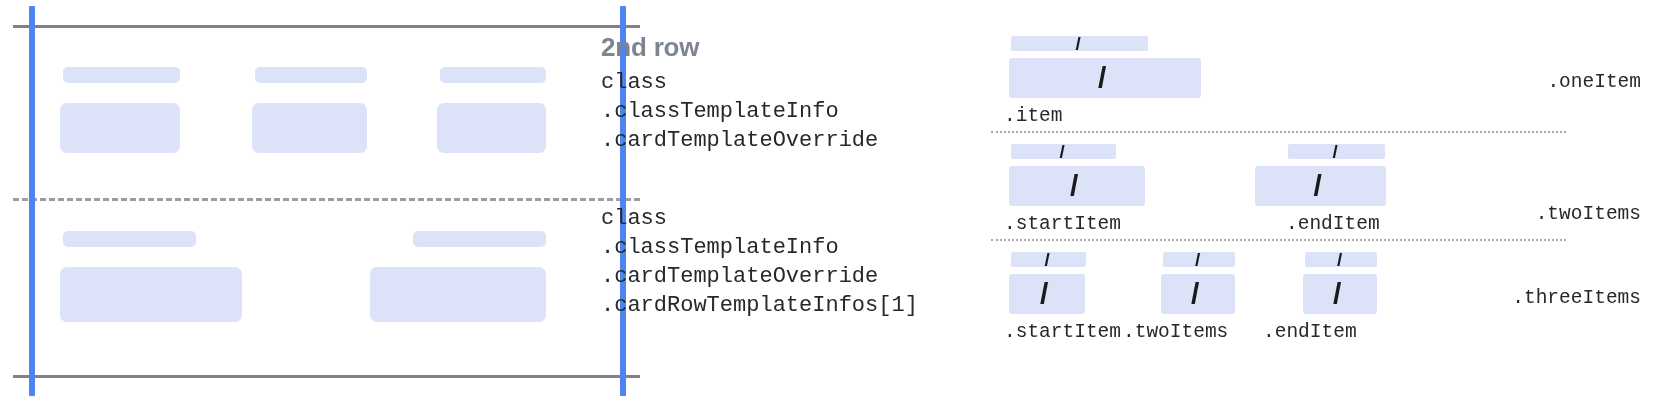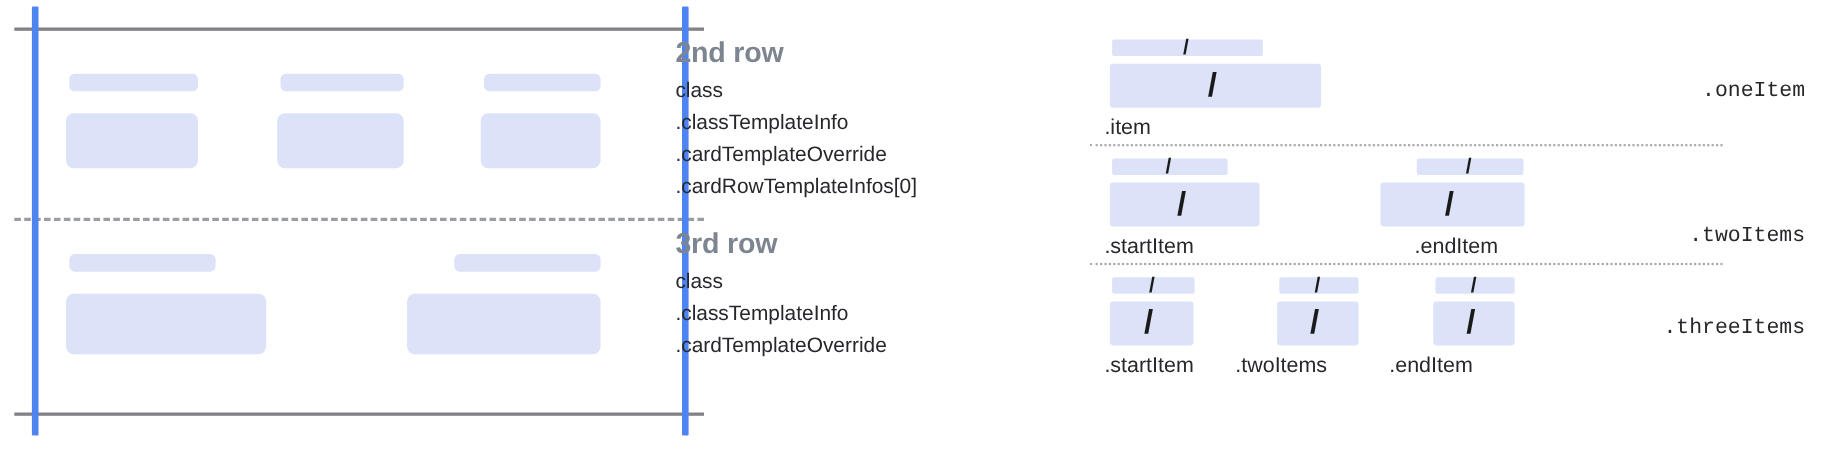--- a/index.html
+++ b/index.html
@@ -44,36 +44,36 @@
   #guide-right { left: 620px; top: 6px; height: 390px; }
 
   .ph {                       
     position: absolute;
     background: #dce3f9;
     border-radius: 5px;
   }
   .ph.tall { border-radius: 7px; }
 
   
-  .row-block { position: absolute; left: 614px; }
+  .row-block { position: absolute; left: 601px; }
   #row-block-2 { top: 30px; }
   #row-block-3 { top: 204px; }
   .row-heading {
     font-family: "Liberation Sans", sans-serif;
     font-size: 26px;
     font-weight: bold;
     color: #7d8591;
     letter-spacing: -0.2px;
     line-height: 34px;
     margin: 0 0 4px 0;
     white-space: nowrap;
   }
   .code-lines {
-    font-family: Liberation Sans, sans-serif;
-    font-size: 19px;
+    font-family: Liberation Mono, monospace;
+    font-size: 22px;
     line-height: 29px;
     color: #26282b;
     white-space: nowrap;
   }
   .code-lines div { white-space: pre; }
 
   
   #right-section {
     position: absolute;
     left: 975px; top: 0;
@@ -109,21 +109,21 @@
     color: #1a1a1a;
     font-weight: bold;
     line-height: 1;
     pointer-events: none;
   }
   .slot-top .slash  { font-size: 19px; top: -2px; left: 50%; margin-left: -4px; }
   .slot-main .slash { font-size: 30px; top: 5px;  left: 50%; margin-left: -7px; }
 
   .slot-label {
     position: absolute;
-    font-family: Liberation Sans, sans-serif;
+    font-family: Liberation Mono, monospace;
     font-size: 19.5px;
     line-height: 24px;
     color: #26282b;
     white-space: pre;
   }
   .group-label {
     position: absolute;
     font-family: "Liberation Mono", monospace;
     font-size: 19.5px;
     line-height: 24px;
@@ -157,30 +157,29 @@
       <div class="ph tall" style="left: 370px; top: 267px; width: 176px; height: 55px;"></div>
     </div>
 </div>
 
 <div class="row-block" id="row-block-2">
   <div class="row-heading">2nd row</div>
   <div class="code-lines">
     <div>class</div>
     <div>.classTemplateInfo</div>
     <div>.cardTemplateOverride</div>
-    <div>.cardRowTemplateInfos[0]</div>
   </div>
 </div>
 
 <div class="row-block" id="row-block-3">
-  <div class="row-heading">3rd row</div>
   <div class="code-lines">
     <div>class</div>
     <div>.classTemplateInfo</div>
     <div>.cardTemplateOverride</div>
+    <div>.cardRowTemplateInfos[1]</div>
   </div>
 </div>
 
 <div id="right-section">
   <div class="dotted-sep" id="sep-1"></div>
   <div class="dotted-sep" id="sep-2"></div>
 
   <div class="item-group" id="group-one">
       <div class="slot-top" style="left: 36px; top: 10px; width: 137px;">
         <span class="slash">/</span>

